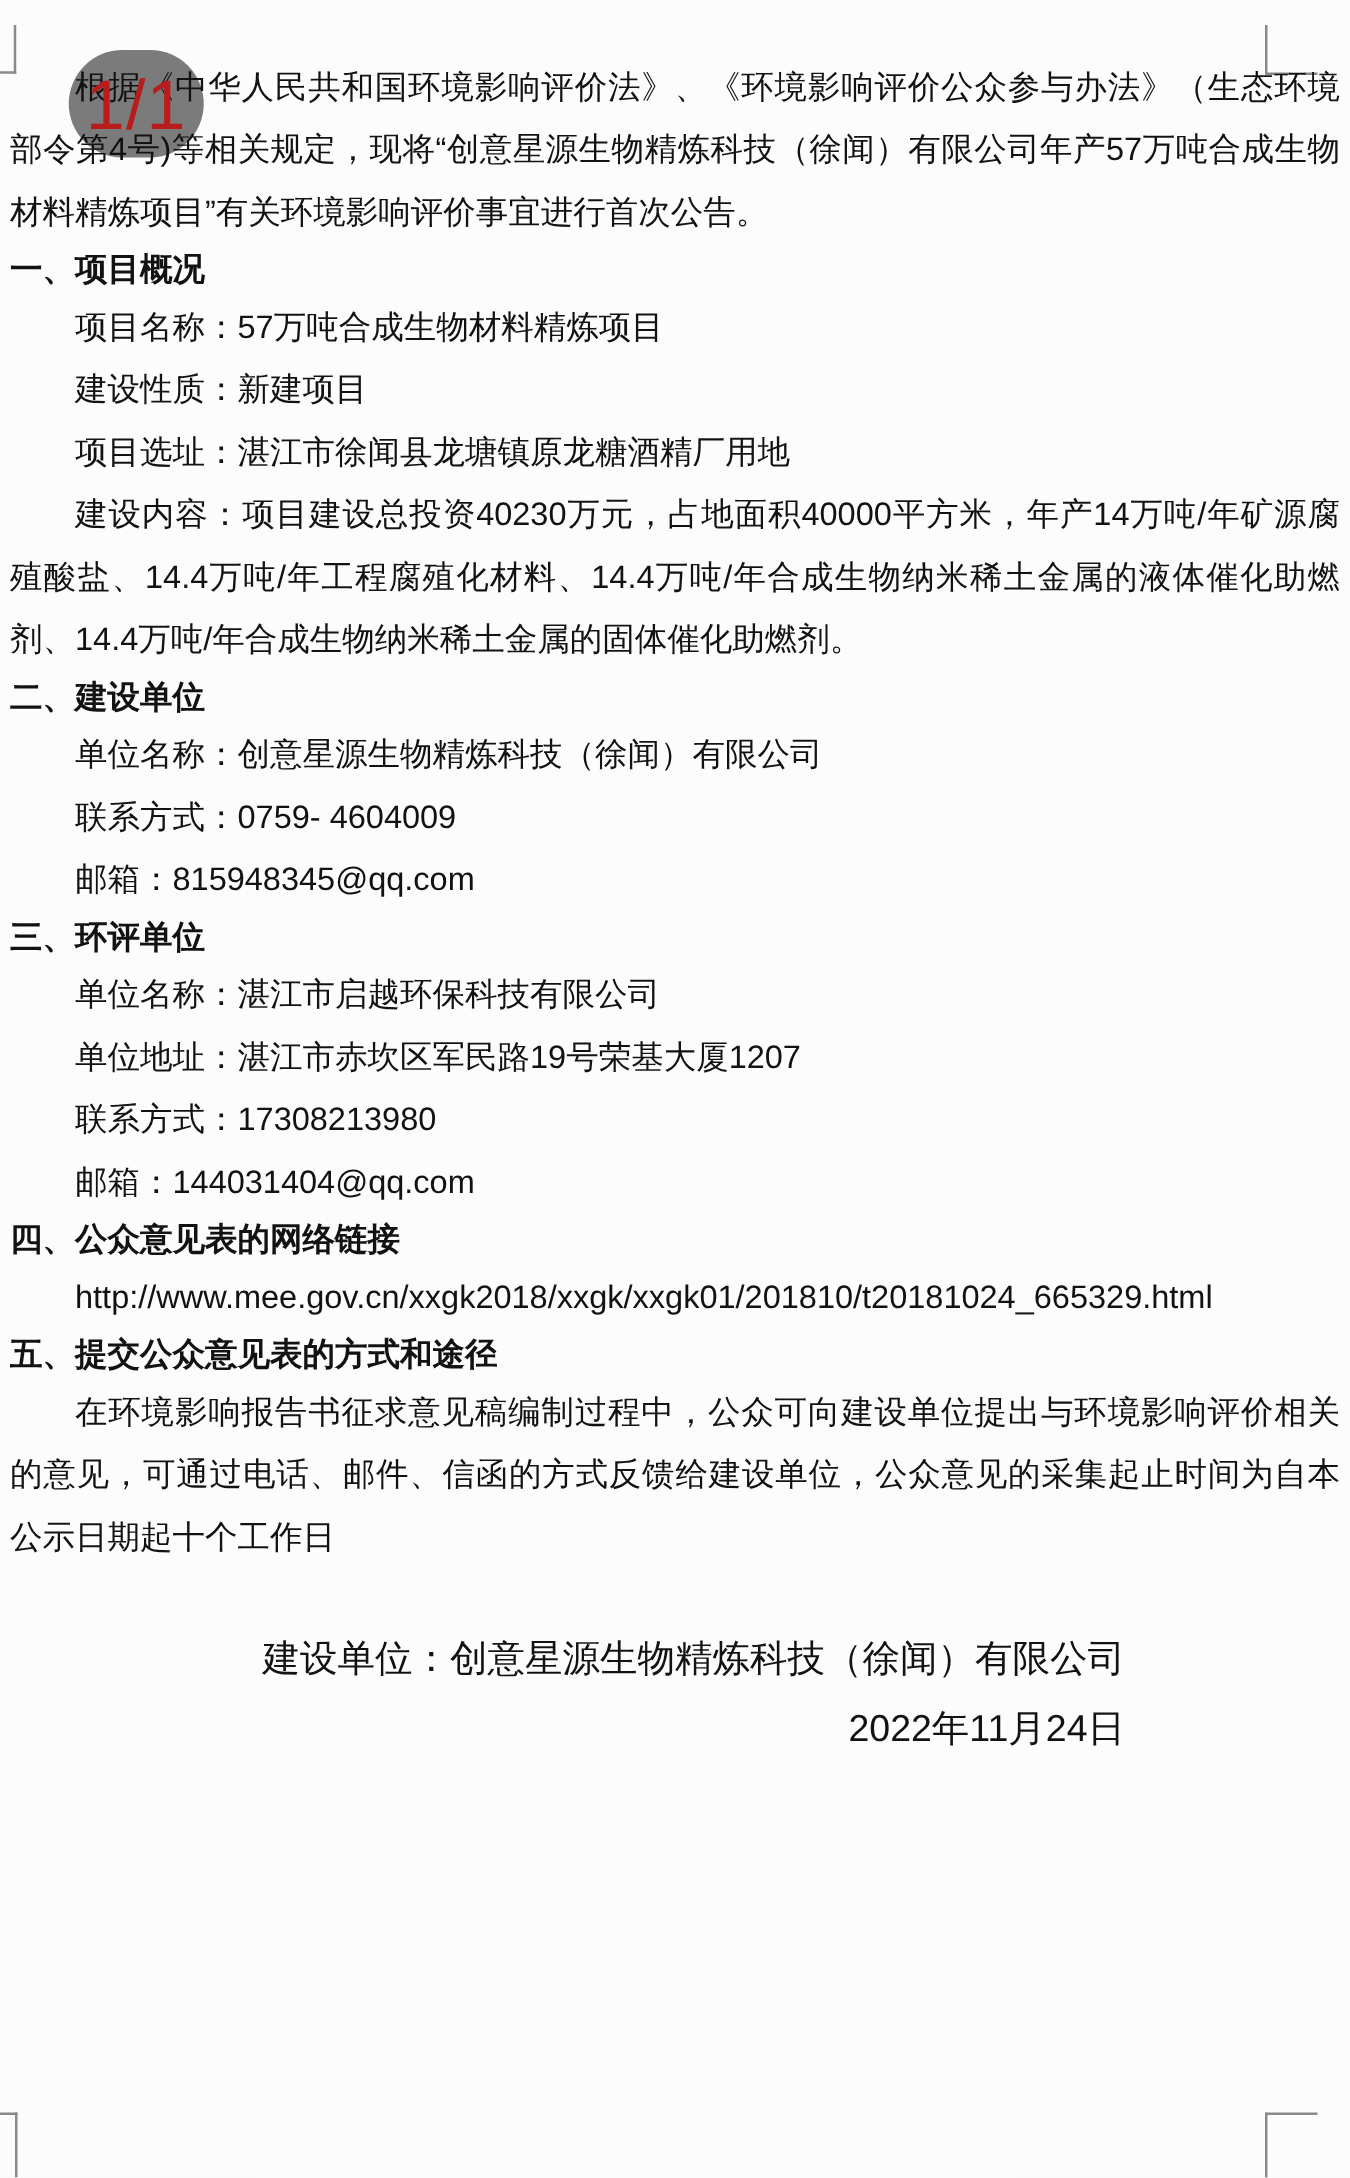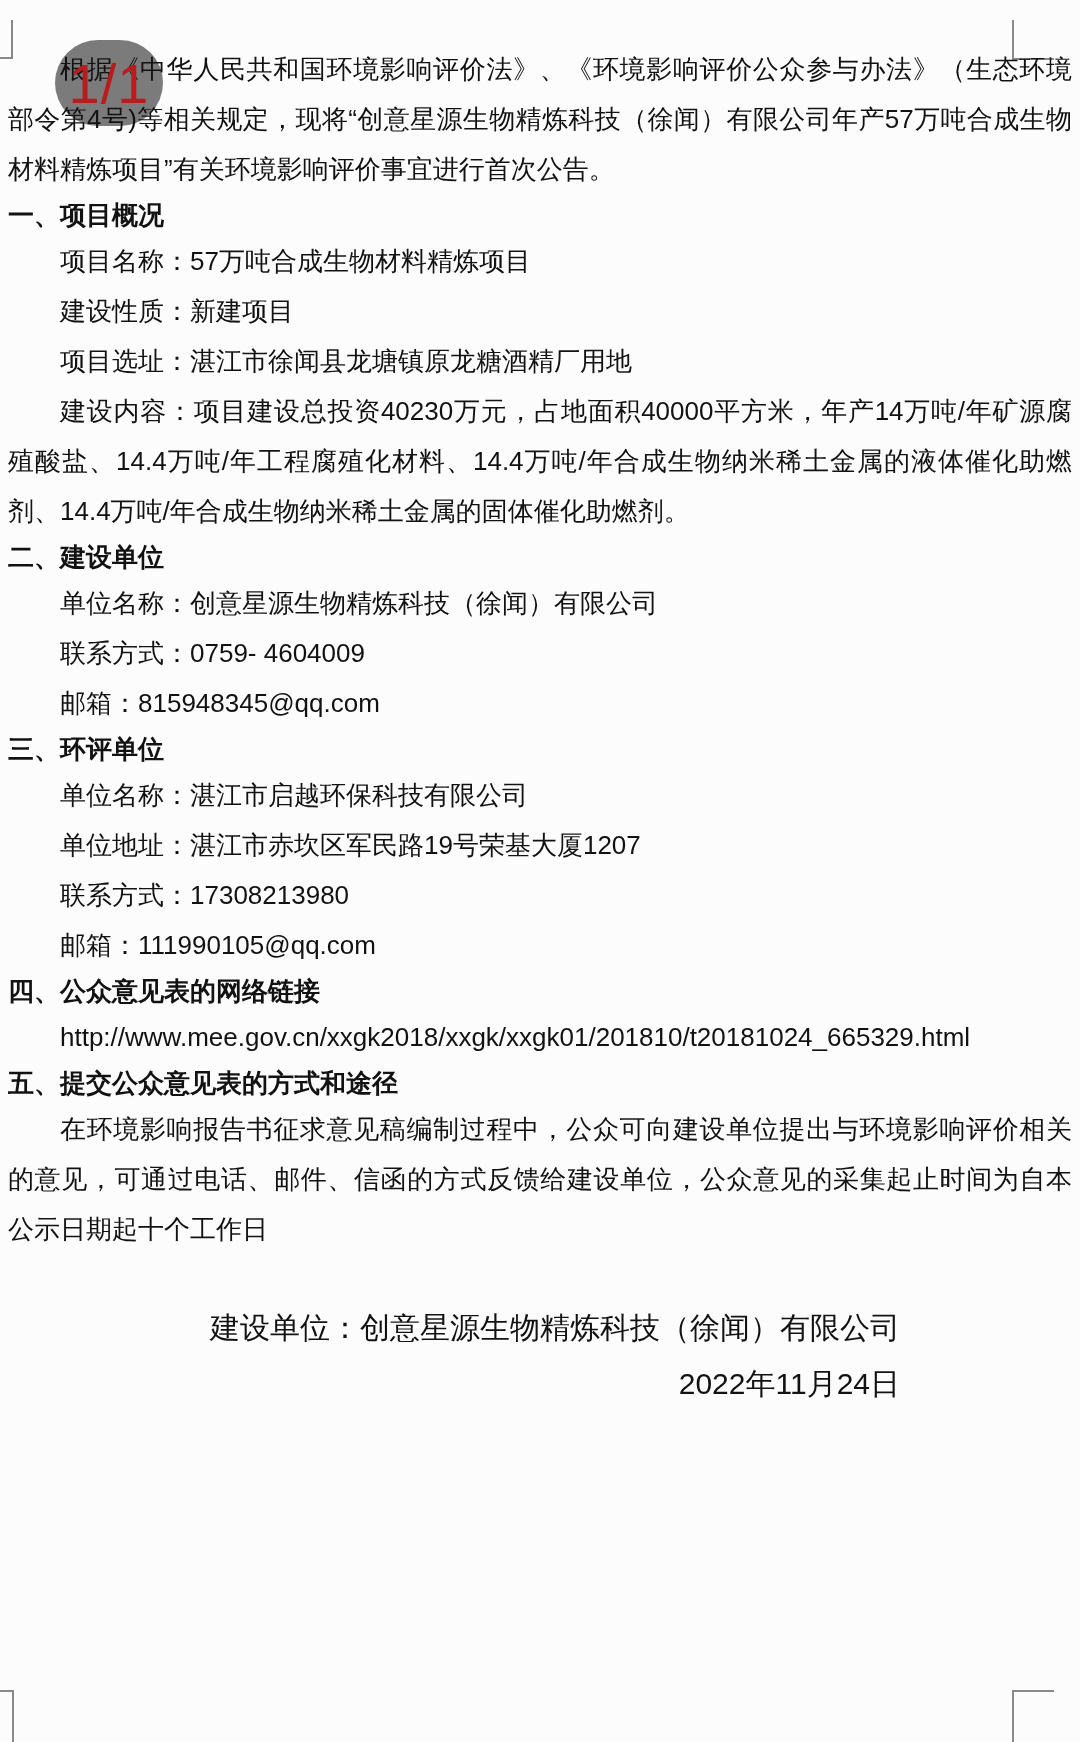--- a/index.html
+++ b/index.html
@@ -90,21 +90,21 @@
 
     <h2 class="sec-heading">二、建设单位</h2>
     <p class="para">单位名称：创意星源生物精炼科技（徐闻）有限公司</p>
     <p class="para">联系方式：0759- 4604009</p>
     <p class="para">邮箱：815948345@qq.com</p>
 
     <h2 class="sec-heading">三、环评单位</h2>
     <p class="para">单位名称：湛江市启越环保科技有限公司</p>
     <p class="para">单位地址：湛江市赤坎区军民路19号荣基大厦1207</p>
     <p class="para">联系方式：17308213980</p>
-    <p class="para">邮箱：111990105@qq.com</p>
+    <p class="para">邮箱：144031404@qq.com</p>
 
     <h2 class="sec-heading">四、公众意见表的网络链接</h2>
     <p class="para">http://www.mee.gov.cn/xxgk2018/xxgk/xxgk01/201810/t20181024_665329.html</p>
 
     <h2 class="sec-heading">五、提交公众意见表的方式和途径</h2>
     <p class="para">在环境影响报告书征求意见稿编制过程中，公众可向建设单位提出与环境影响评价相关的意见，可通过电话、邮件、信函的方式反馈给建设单位，公众意见的采集起止时间为自本公示日期起十个工作日</p>
 
     <div class="sig-block">
       <div>建设单位：创意星源生物精炼科技（徐闻）有限公司</div>
       <div>2022年11月24日</div>

